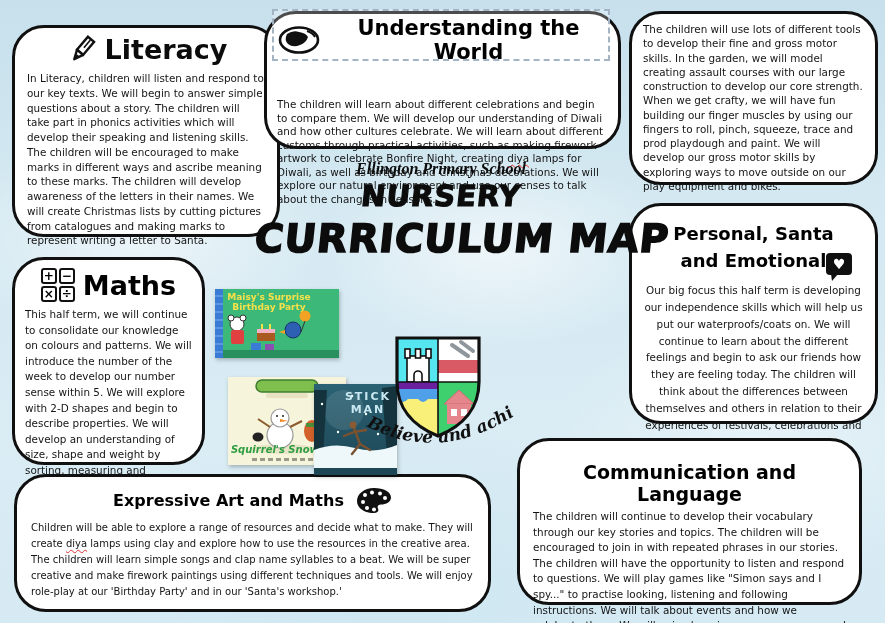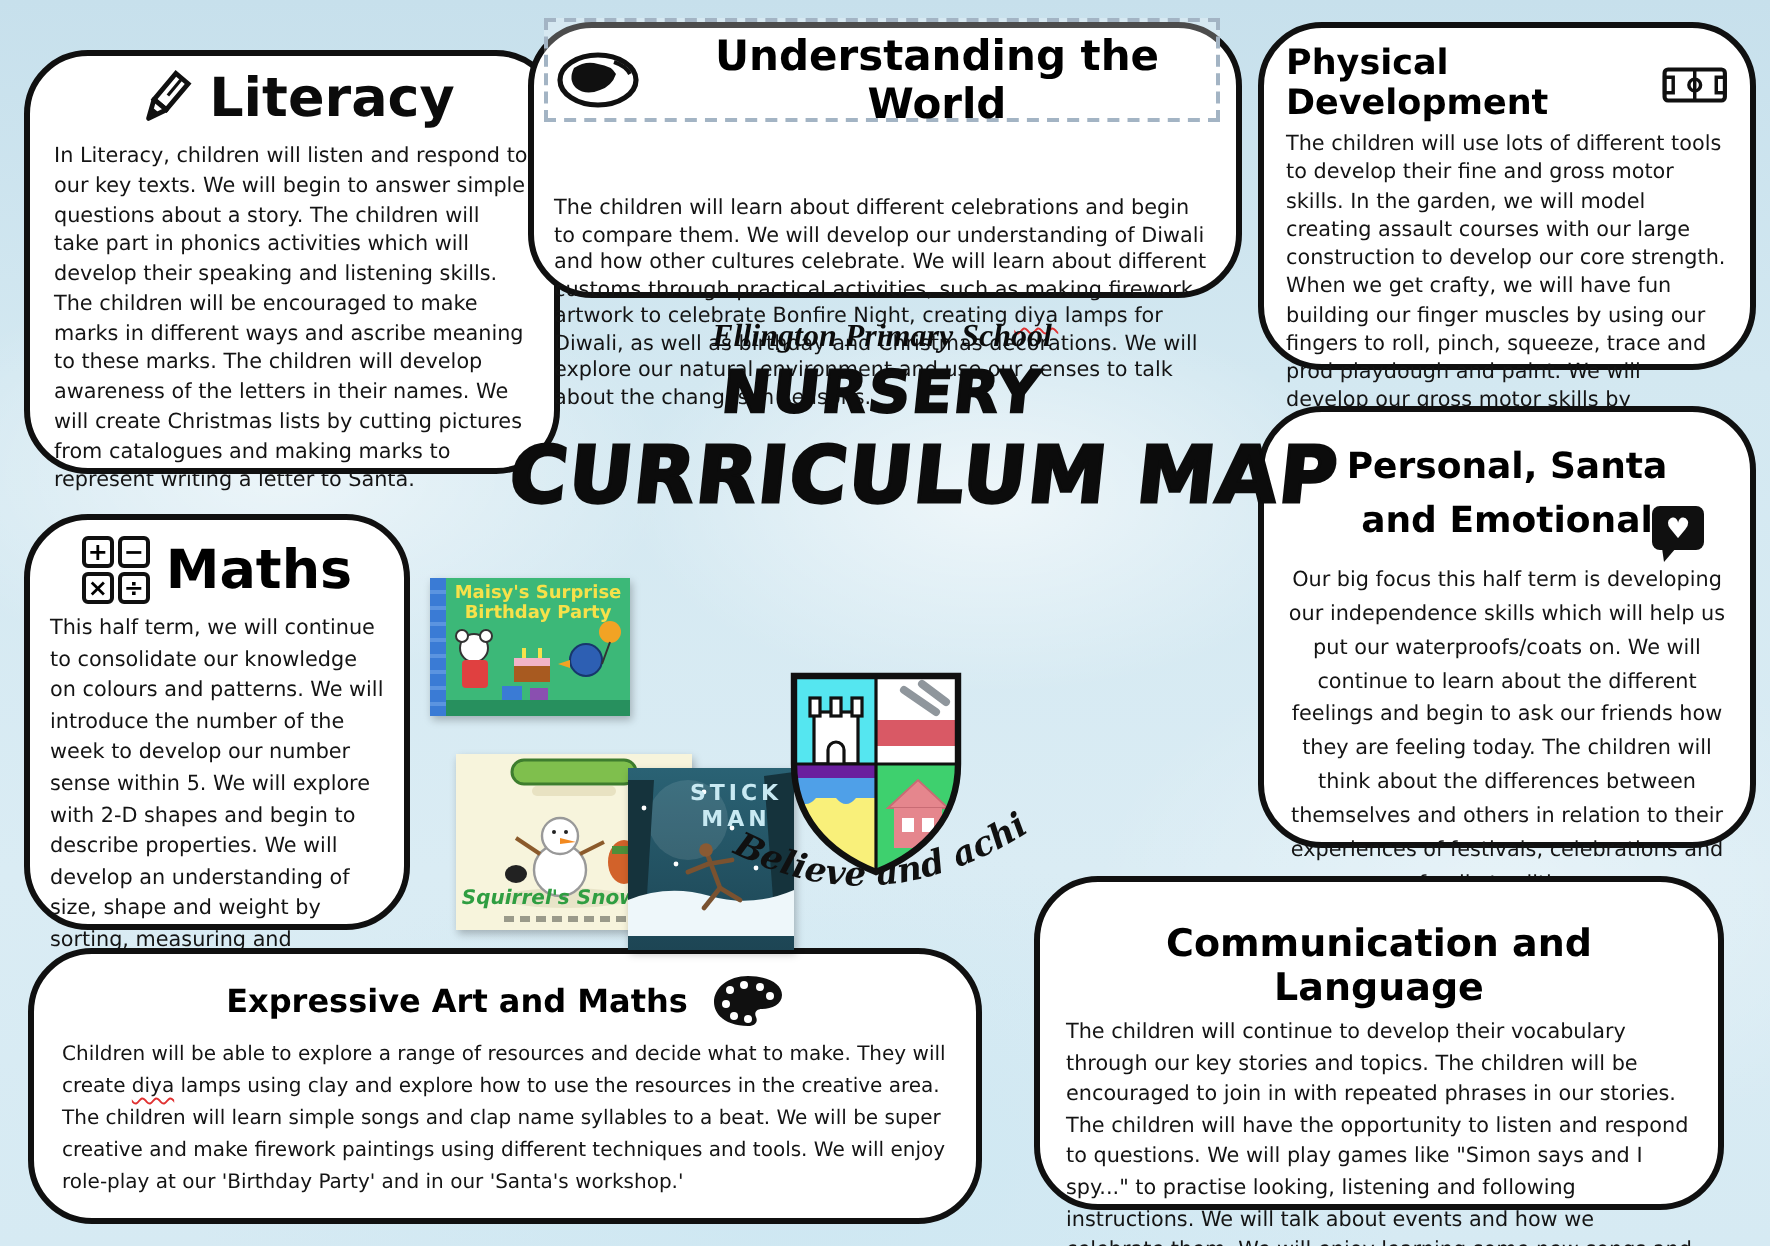--- a/index.html
+++ b/index.html
@@ -64,21 +64,21 @@
   
   .header{position:absolute;left:255px;top:160px;width:372px;text-align:center;color:#0c0c0c;}
   .school-name{font-family:Liberation Serif, serif;font-style:italic;font-weight:bold;font-size:16px;}
   .map-title-1{font-weight:bold;font-size:29px;letter-spacing:1px;transform:skewX(-6deg);
     -webkit-text-stroke:1.2px #0c0c0c;margin-top:1px;}
   .map-title-2{font-weight:bold;font-size:39px;letter-spacing:1px;transform:skewX(-6deg);
     -webkit-text-stroke:1.6px #0c0c0c;margin-top:3px;white-space:nowrap;}
 
   
   .book{position:absolute;box-shadow:1px 2px 4px rgba(0,0,0,.25);overflow:hidden;}
-  .book-maisy{left:215px;top:289px;width:100px;height:69px;background:#3cb878;}
+  .book-maisy{left:215px;top:289px;width:100px;height:69px;background:#3cb878;padding-left:24px;}
   .book-maisy .strip{position:absolute;left:0;top:0;width:8px;height:100%;
     background:repeating-linear-gradient(180deg,#3a7bd5 0 6px,#5b94e0 6px 8px);}
   .book-maisy .btitle{position:absolute;left:12px;top:3px;width:84px;color:#f7e14a;font-weight:bold;
     font-size:9px;line-height:1.15;text-align:center;}
   .book-maisy .bfoot{position:absolute;left:8px;bottom:0;right:0;height:8px;background:rgba(0,70,45,.35);}
   .book-sq{left:228px;top:377px;width:118px;height:88px;background:#f7f4dc;}
   .book-sq .btitle{position:absolute;left:0;bottom:10px;width:100%;text-align:center;color:#2f9e41;
     font-weight:bold;font-style:italic;font-size:10px;}
   .book-sq .authors{position:absolute;left:24px;bottom:4px;width:70px;height:3px;
     background:repeating-linear-gradient(90deg,#9a9a8a 0 5px,transparent 5px 8px);}
@@ -117,30 +117,20 @@
         <ellipse cx="22" cy="15" rx="19" ry="12.5" fill="#fff" stroke="#101010" stroke-width="2.6"></ellipse>
         <path d="M10,9 q6,-4 12,-2 q7,1 9,5 q-2,6 -8,8 q-7,3 -12,-1 q-4,-4 -1,-10 z" fill="#101010"></path>
         <path d="M30,6 q6,2 8,6" stroke="#101010" stroke-width="2" fill="none"></path>
       </svg>
       <h2>Understanding the World</h2>
     </div>
     <p class="body"><span>The children will learn about different celebrations and begin to compare them. We will develop our understanding of Diwali and how other cultures celebrate. We will learn about different customs through practical activities, such as making firework artwork to celebrate Bonfire Night, creating </span><span class="misspelled">diya</span><span> lamps for Diwali, as well as birthday and Christmas decorations. We will explore our natural environment and use our senses to talk about the changes in seasons.</span></p>
   </section>
 
   <section class="box pd">
-    <div class="trow">
-      <h2>Physical Development</h2>
-      <svg width="38" height="21" viewBox="0 0 38 21">
-        <rect x="1.5" y="1.5" width="35" height="18" fill="#fff" stroke="#101010" stroke-width="2.4" rx="2"></rect>
-        <line x1="19" y1="1.5" x2="19" y2="19.5" stroke="#101010" stroke-width="2"></line>
-        <circle cx="19" cy="10.5" r="3.4" fill="none" stroke="#101010" stroke-width="2"></circle>
-        <rect x="1.5" y="6" width="5" height="9" fill="none" stroke="#101010" stroke-width="2"></rect>
-        <rect x="31.5" y="6" width="5" height="9" fill="none" stroke="#101010" stroke-width="2"></rect>
-      </svg>
-    </div>
     <p class="body">The children will use lots of different tools to develop their fine and gross motor skills. In the garden, we will model creating assault courses with our large construction to develop our core strength. When we get crafty, we will have fun building our finger muscles by using our fingers to roll, pinch, squeeze, trace and prod playdough and paint. We will develop our gross motor skills by exploring ways to move outside on our play equipment and bikes.</p>
   </section>
 
   <section class="box pse">
     <h2>Personal, Santa and Emotional</h2>
     <div class="bubble">
       <svg width="28" height="30" viewBox="0 0 28 30">
         <rect x="1" y="1" width="26" height="22" rx="4" fill="#101010"></rect>
         <polygon points="6,22 13,22 7,29" fill="#101010"></polygon>
         <text x="14" y="17" text-anchor="middle" font-size="14" fill="#ffffff">♥</text>

